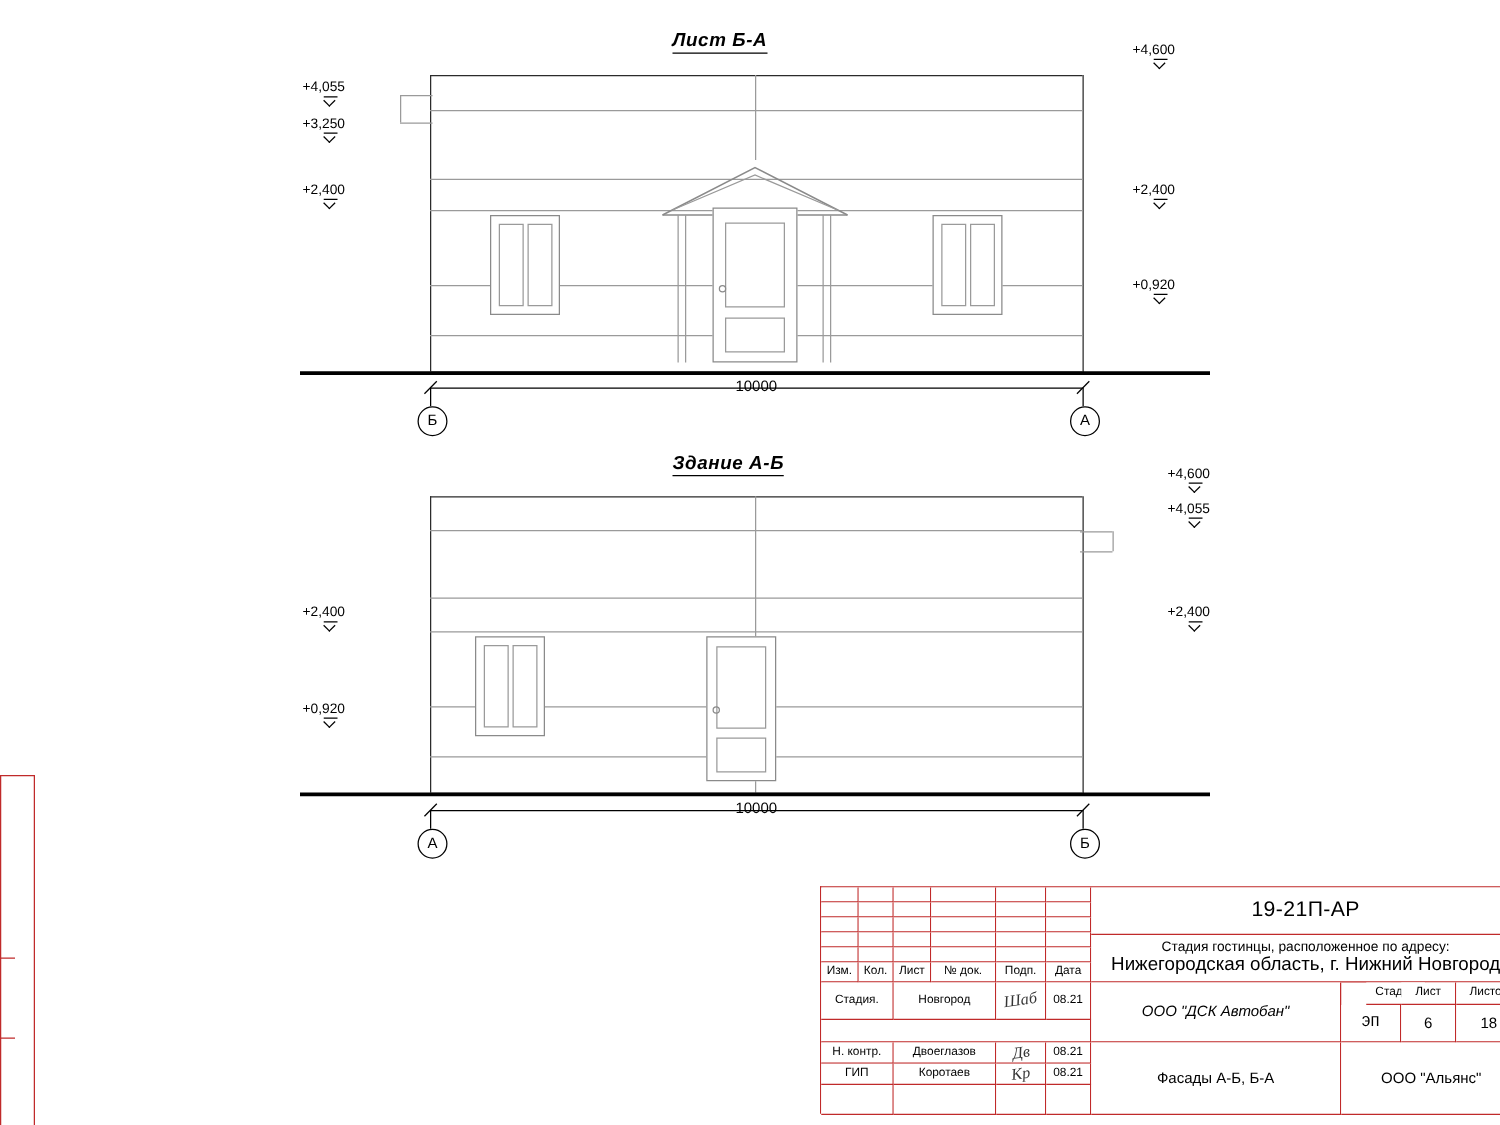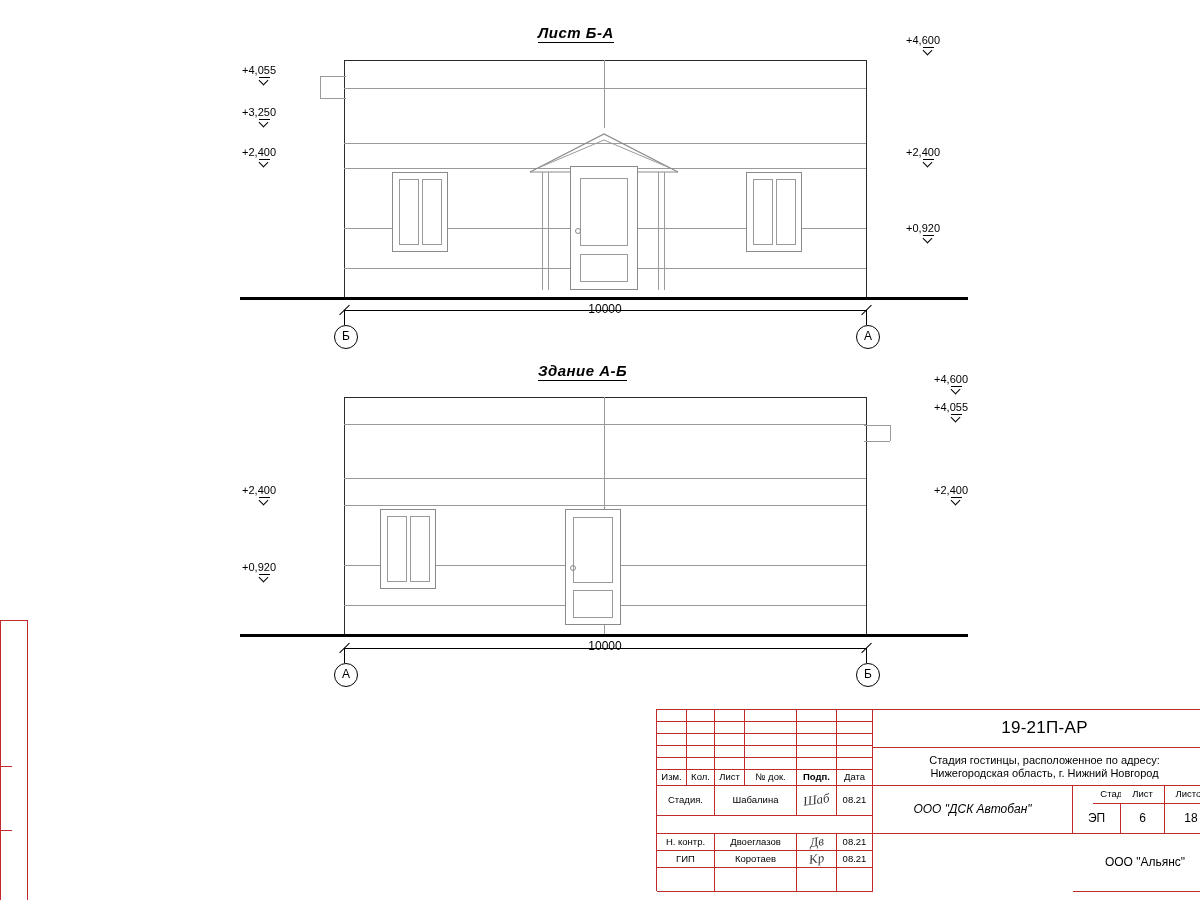--- a/index.html
+++ b/index.html
@@ -214,21 +214,21 @@
   <div class="win" style="left:746px; top:172px; width:56px; height:80px;"></div>
   <div class="win-inner" style="left:753px; top:179px; width:20px; height:66px;"></div>
   <div class="win-inner" style="left:776px; top:179px; width:20px; height:66px;"></div>
 
   <div class="ground" style="left:240px; top:297px; width:728px;"></div>
 
   <div class="lvl" style="left:198px; top:64px; width:78px;">
     <span class="txt">+4,055</span>
     <span class="mark"></span>
   </div>
-  <div class="lvl" style="left:198px; top:106px; width:78px;">
+  <div class="lvl" style="left:198px; top:93px; width:78px;">
     <span class="txt">+3,250</span>
     <span class="mark"></span>
   </div>
   <div class="lvl" style="left:198px; top:146px; width:78px;">
     <span class="txt">+2,400</span>
     <span class="mark"></span>
   </div>
 
   <div class="lvl" style="left:862px; top:34px; width:78px;">
     <span class="txt">+4,600</span>
@@ -349,25 +349,25 @@
     <div class="cell" style="left:30px;  top:48px; width:28px; height:12px;"></div>
     <div class="cell" style="left:58px;  top:48px; width:30px; height:12px;"></div>
     <div class="cell" style="left:88px;  top:48px; width:52px; height:12px;"></div>
     <div class="cell" style="left:140px; top:48px; width:40px; height:12px;"></div>
     <div class="cell" style="left:180px; top:48px; width:36px; height:12px;"></div>
 
     <div class="cell tiny" style="left:0px;   top:60px; width:30px; height:16px;">Изм.</div>
     <div class="cell tiny" style="left:30px;  top:60px; width:28px; height:16px;">Кол.</div>
     <div class="cell tiny" style="left:58px;  top:60px; width:30px; height:16px;">Лист</div>
     <div class="cell tiny" style="left:88px;  top:60px; width:52px; height:16px;">№ док.</div>
-    <div class="cell tiny" style="left:140px; top:60px; width:40px; height:16px;font-weight:bold;">Подп.</div>
+    <div class="cell tiny" style="left:140px; top:60px; width:40px; height:16px;">Подп.</div>
     <div class="cell tiny" style="left:180px; top:60px; width:36px; height:16px;">Дата</div>
 
     <div class="cell tiny" style="left:0px;   top:76px; width:58px; height:30px;">Стадия.</div>
-    <div class="cell tiny" style="left:58px;  top:76px; width:82px; height:30px;">Шабалина</div>
+    <div class="cell tiny" style="left:58px;  top:76px; width:82px; height:30px;">Новгород</div>
     <div class="cell" style="left:140px; top:76px; width:40px; height:30px;">
       <span class="sign">Шаб</span>
     </div>
     <div class="cell tiny" style="left:180px; top:76px; width:36px; height:30px;">08.21</div>
 
     <div class="cell" style="left:0px; top:106px; width:216px; height:18px;"></div>
 
     <div class="cell tiny" style="left:0px;   top:124px; width:58px; height:17px;">Н. контр.</div>
     <div class="cell tiny" style="left:58px;  top:124px; width:82px; height:17px;">Двоеглазов</div>
     <div class="cell" style="left:140px; top:124px; width:40px; height:17px;">
@@ -384,29 +384,30 @@
 
     <div class="cell" style="left:0px;   top:158px; width:58px; height:24px;"></div>
     <div class="cell" style="left:58px;  top:158px; width:82px; height:24px;"></div>
     <div class="cell" style="left:140px; top:158px; width:40px; height:24px;"></div>
     <div class="cell" style="left:180px; top:158px; width:36px; height:24px;"></div>
 
     <div class="cell big" style="left:216px; top:0px; width:344px; height:38px;">19-21П-АР</div>
 
     <div class="cell stack" style="left:216px; top:38px; width:344px; height:38px;">
       <span class="tiny" style="font-size:11px;">Стадия гостинцы, расположенное по адресу:</span>
-      <span class="tiny" style="font-size:11px;">Нижегородская область, г. Нижний Новгород</span>
+      <span class="tiny" style="font-size:15px;">Нижегородская область, г. Нижний Новгород</span>
     </div>
 
     <div class="cell ital" style="left:216px; top:76px; width:200px; height:48px;">ООО "ДСК Автобан"</div>
 
     <div class="cell tiny" style="left:416px; top:76px; width:48px; height:18px;margin-left:20px;">Стадия</div>
     <div class="cell tiny" style="left:464px; top:76px; width:44px; height:18px;">Лист</div>
     <div class="cell tiny nb-r" style="left:508px; top:76px; width:52px; height:18px;">Листов</div>
 
-    <div class="cell med" style="left:416px; top:94px; width:48px; height:30px;">ЭП</div>
+    <div class="cell med" style="left:416px; top:94px; width:48px; height:30px;font-family:Liberation Mono, monospace;">ЭП</div>
     <div class="cell med" style="left:464px; top:94px; width:44px; height:30px;">6</div>
     <div class="cell med nb-r" style="left:508px; top:94px; width:52px; height:30px;">18</div>
 
+    <div class="cell med" style="left:216px; top:124px; width:200px; height:58px;">Фасады А-Б, Б-А</div>
     <div class="cell med nb-r" style="left:416px; top:124px; width:144px; height:58px;">ООО "Альянс"</div>
   </div>
 
 </div>
 
 </body></html>

